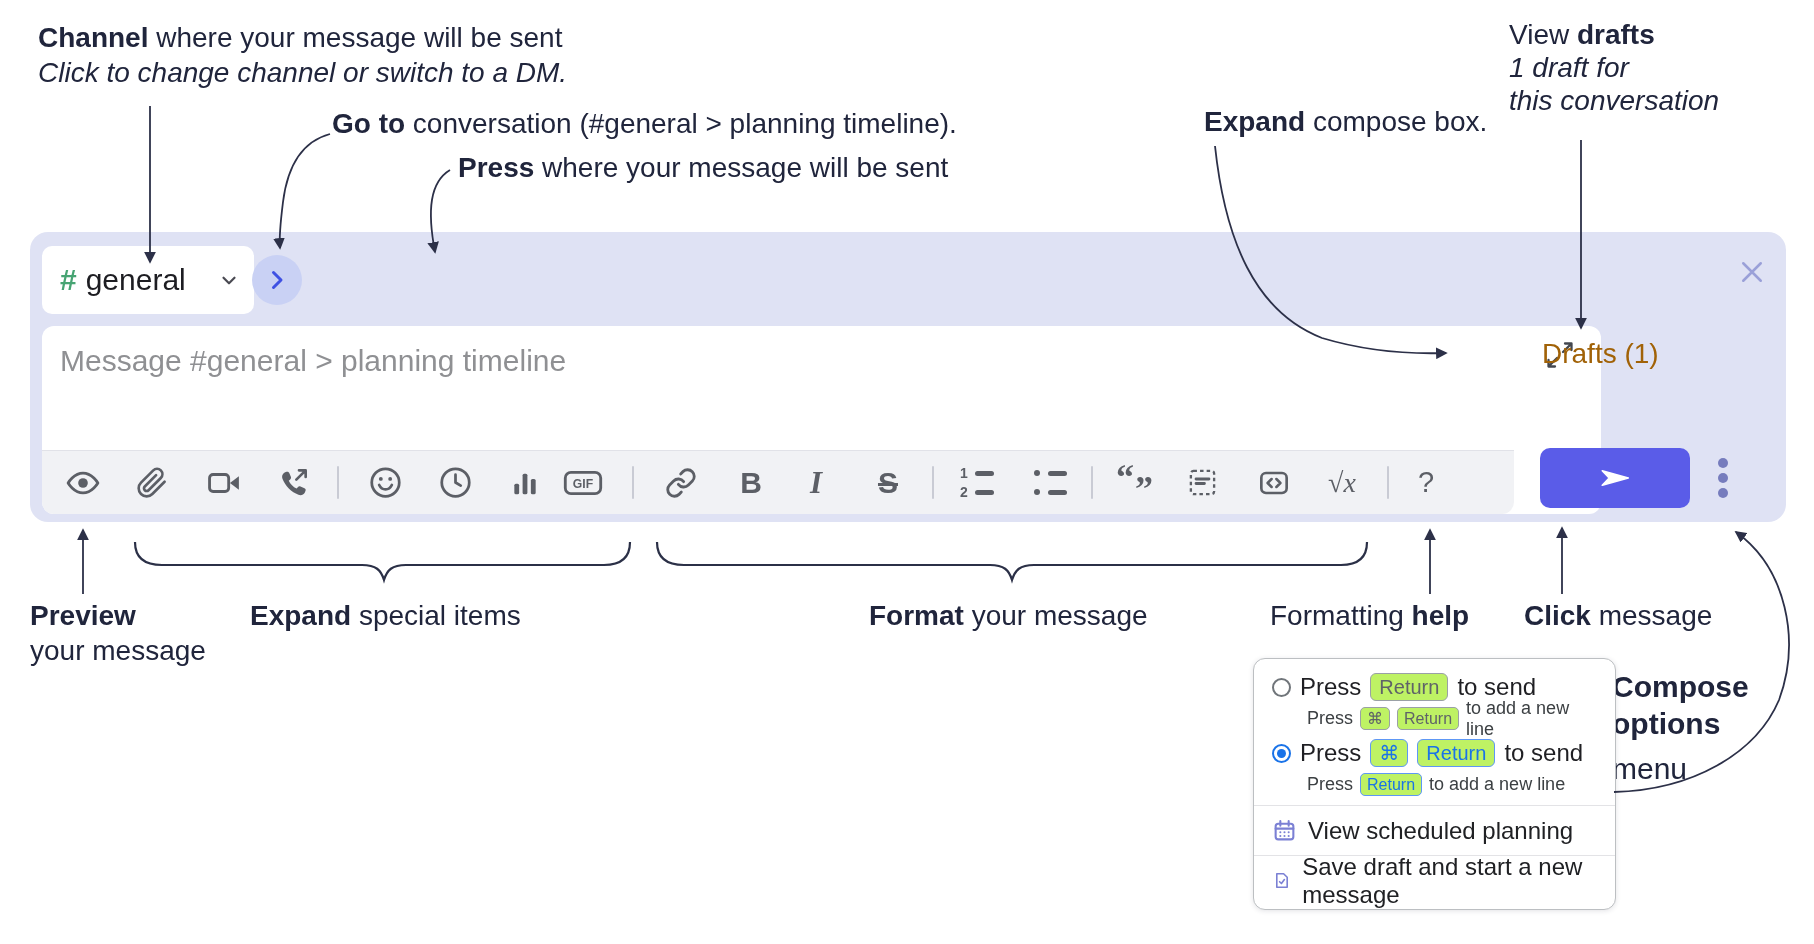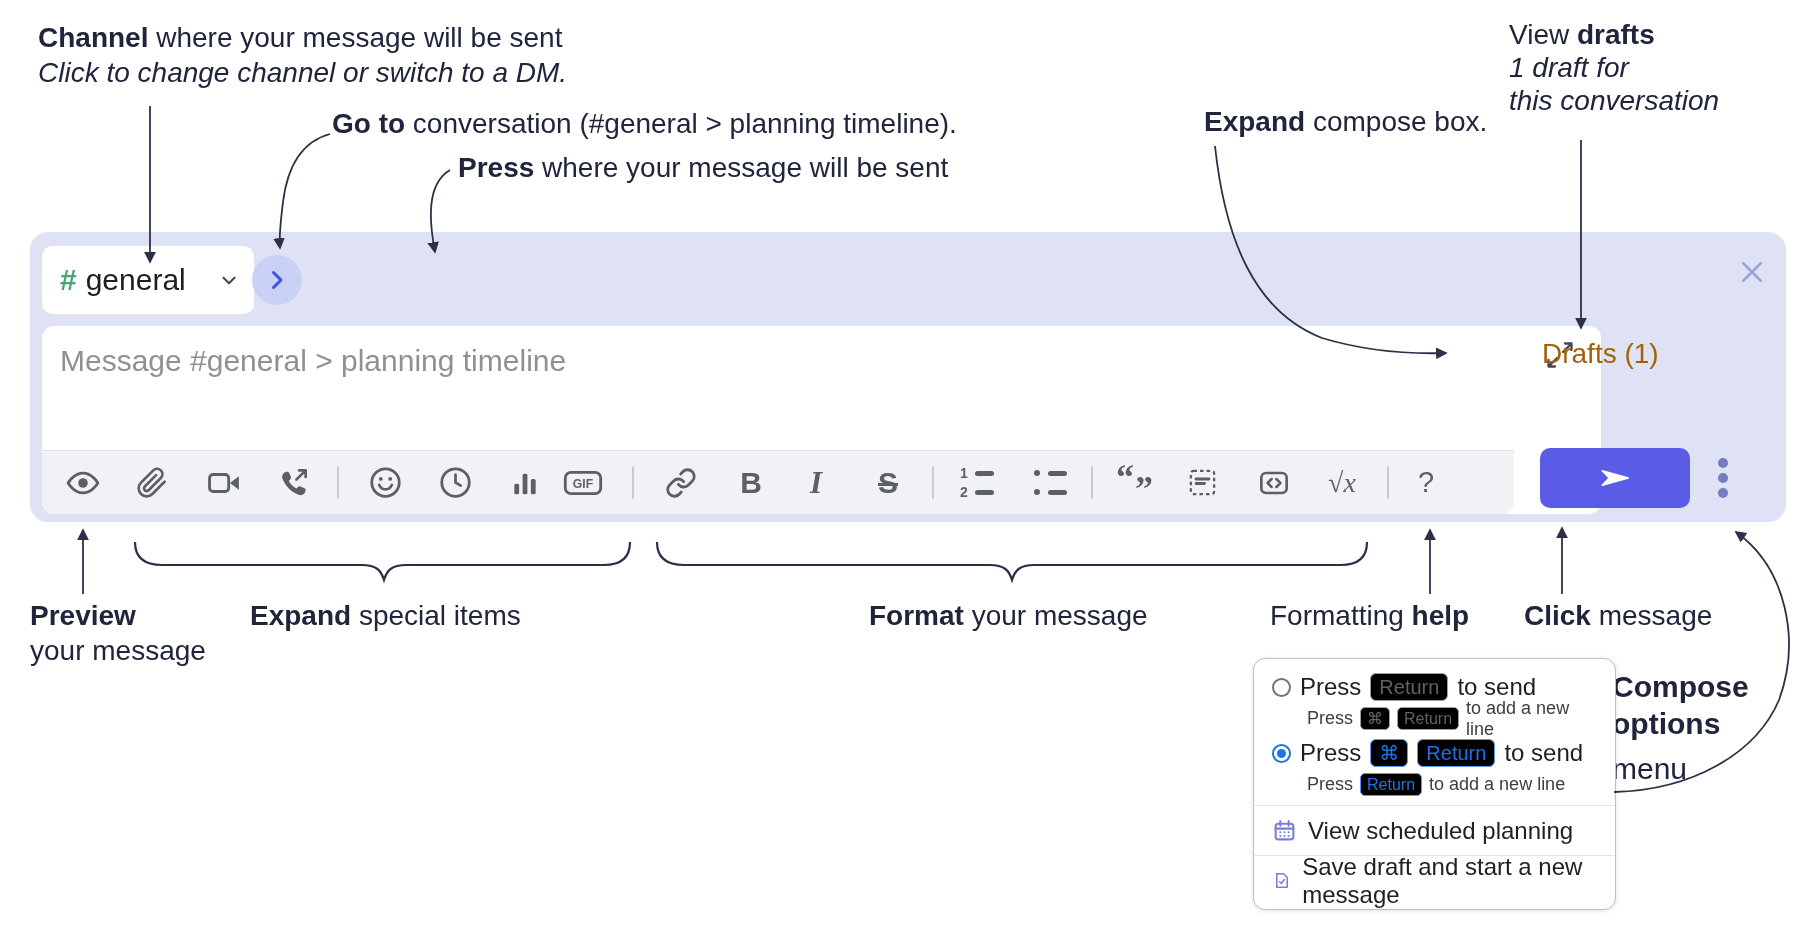--- a/index.html
+++ b/index.html
@@ -59,21 +59,21 @@
          border:1.5px solid #bcbfc2;border-radius:12px;box-sizing:border-box;
          box-shadow:0 1px 5px rgba(40,40,60,.13);padding:12px 18px;font-size:24px;color:#1f1f23;margin-left:20px;}
   .prow{display:flex;align-items:center;gap:9px;height:32px;cursor:pointer;}
   .psub{display:flex;align-items:center;gap:7px;height:25px;margin:3px 0 5px 35px;
         font-size:18px;color:#3c4043;}
   .radio{width:19px;height:19px;border:2px solid #70757a;border-radius:50%;box-sizing:border-box;
          flex:none;}
   .radio.sel{border-color:#1a73e8;display:flex;align-items:center;justify-content:center;}
   .radio.sel::after{content:"";width:9px;height:9px;border-radius:50%;background:#1a73e8;}
   .chip{border:1.5px solid #9aa0a6;border-radius:6px;padding:0px 8px;font-size:20px;
-        color:#5f6368;line-height:26px;background:#000000;}
+        color:#5f6368;line-height:26px;background:#bef264;}
   .chip.sm{font-size:16px;line-height:21px;padding:0 6px;border-radius:5px;}
   .chip.blue{border-color:#5e97f6;color:#1a73e8;}
   .phr{height:1px;background:#e3e3e6;margin:8px -18px;}
   .pitem{display:flex;align-items:center;gap:11px;height:33px;cursor:pointer;color:#202124;}
   
   .overlay{position:absolute;left:0;top:0;pointer-events:none;}
 </style>
 </head>
 <body>
 

